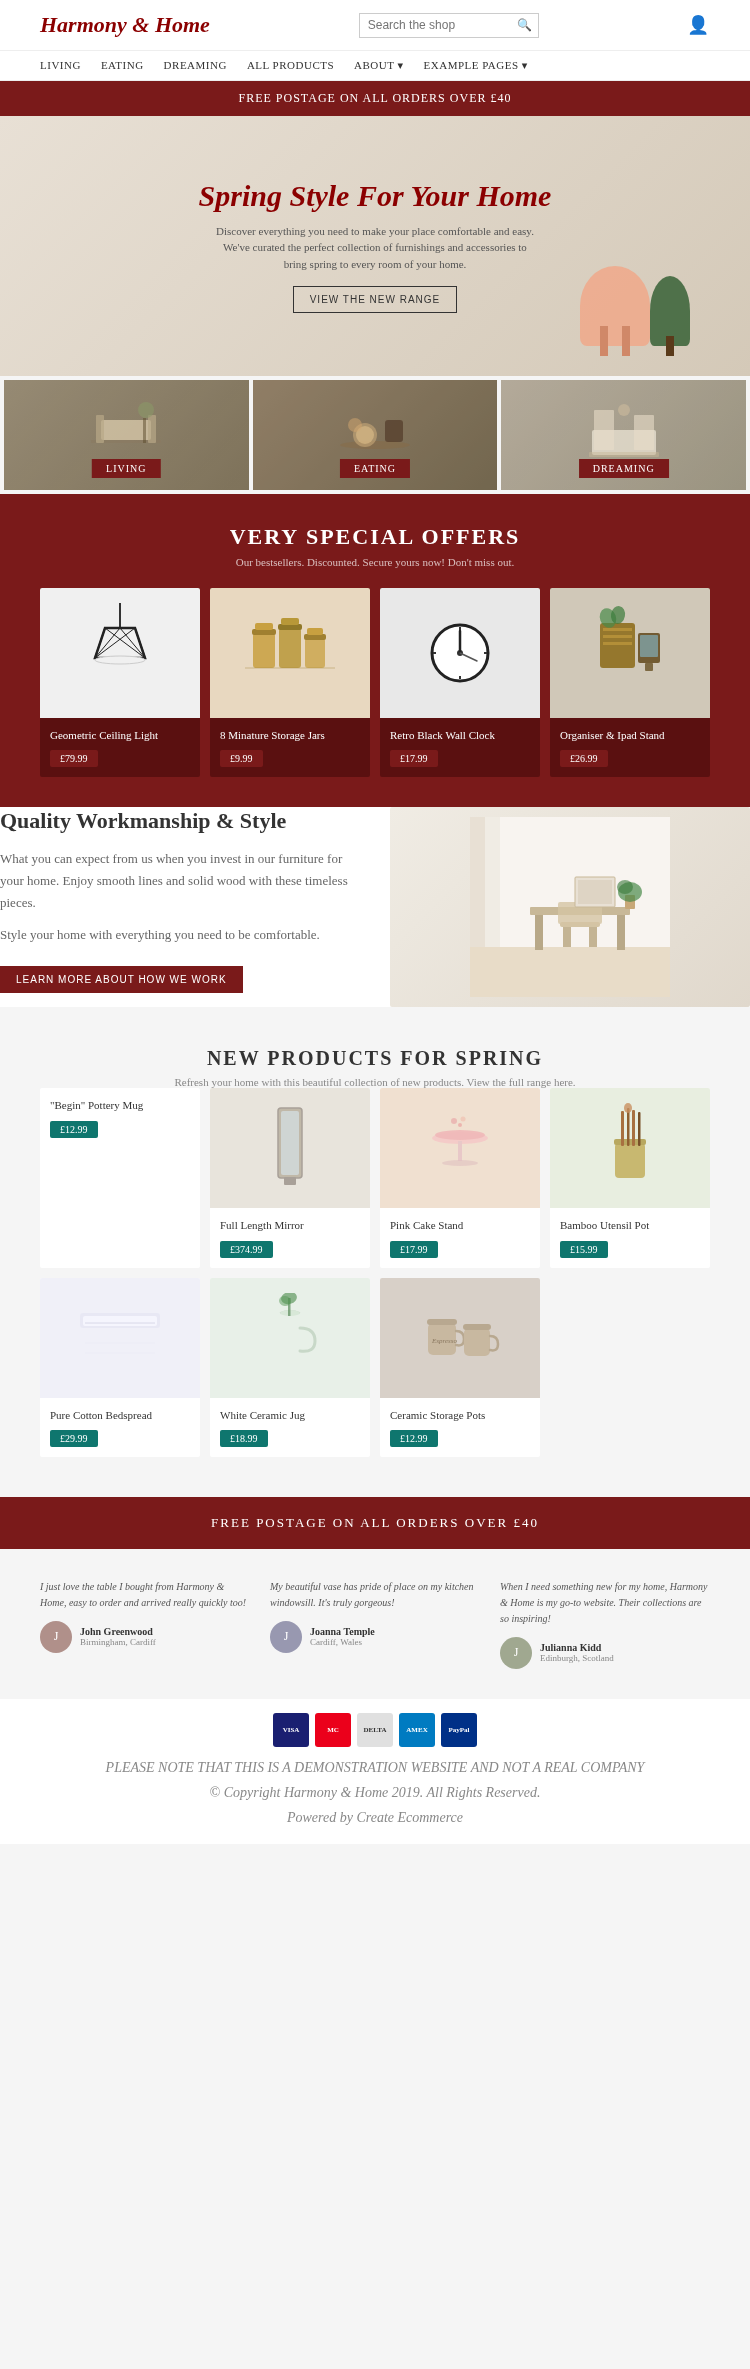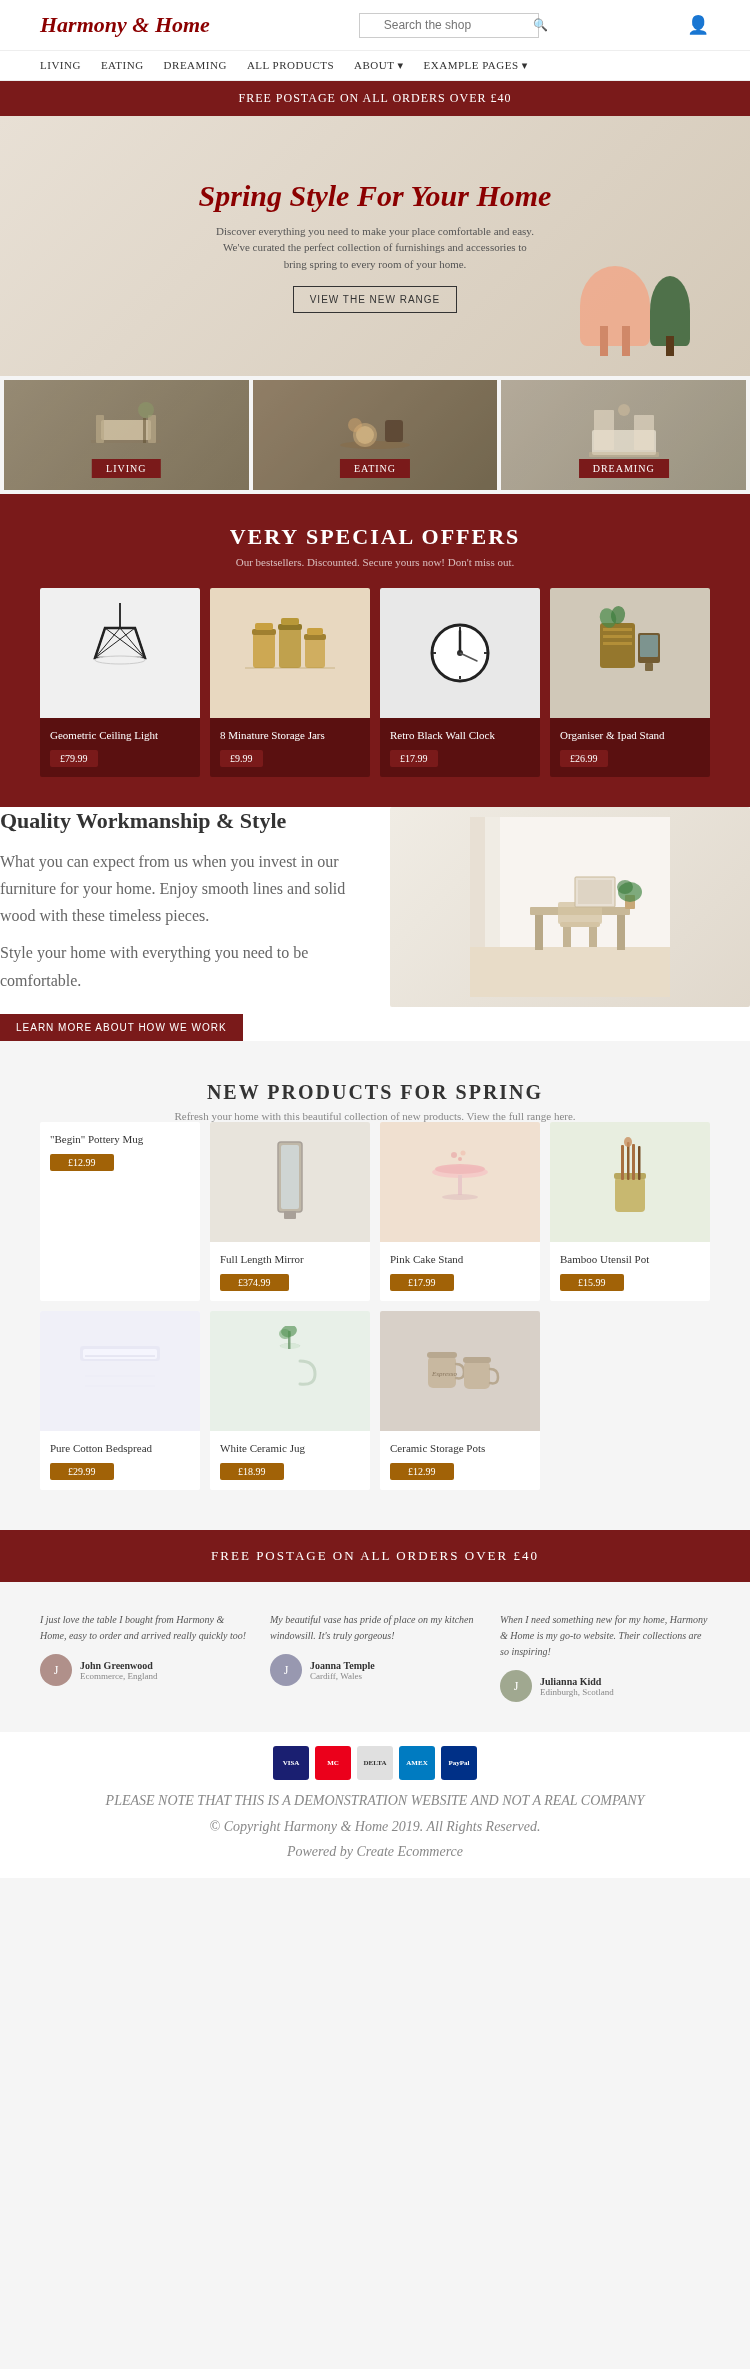--- a/index.html
+++ b/index.html
@@ -2,21 +2,21 @@
 <html><head>
   <meta charset="utf-8">
   <style>
     * { margin: 0; padding: 0; box-sizing: border-box; }
     body { font-family: 'Georgia', serif; background: #f5f5f5; width: 750px; }
 
     
     .header { background: #fff; padding: 12px 40px; display: flex; align-items: center; justify-content: space-between; border-bottom: 1px solid #eee; }
     .logo { font-size: 22px; color: #8b0000; font-style: italic; font-weight: bold; }
     .search-bar { display: flex; align-items: center; border: 1px solid #ccc; padding: 4px 8px; width: 180px; }
-    .search-bar input { border: none; outline: none; font-size: 12px; width: 150px; margin-left: 16px; }
+    .search-bar input { border: none; outline: none; font-size: 12px; width: 150px; }
     .search-icon { font-size: 12px; color: #666; }
     .user-icon { font-size: 18px; color: #555; }
 
     
     .nav { background: #fff; padding: 8px 40px; display: flex; gap: 20px; border-bottom: 1px solid #eee; }
     .nav a { font-size: 11px; color: #333; text-decoration: none; text-transform: uppercase; letter-spacing: 0.5px; }
 
     
     .banner-top { background: #7a1a1a; color: #fff; text-align: center; padding: 10px; font-size: 12px; letter-spacing: 1px; text-transform: uppercase; }
 
@@ -45,42 +45,42 @@
     .offer-img.clock { background: #e8e8e8; }
     .offer-img.organiser { background: #d0c8b8; }
     .offer-info { padding: 10px; }
     .offer-name { color: #fff; font-size: 11px; margin-bottom: 6px; line-height: 1.3; }
     .offer-price { background: #7a1a1a; color: #fff; display: inline-block; padding: 3px 10px; font-size: 10px; border-radius: 2px; }
 
     
     .quality-section { background: #fff; display: flex; gap: 30px; align-items: flex-start; }
     .quality-text { flex: 1; }
     .quality-text h2 { font-size: 22px; color: #333; margin-bottom: 12px; line-height: 1.3; }
-    .quality-text p { font-size: 16px; color: #666; line-height: 1.7; margin-bottom: 10px; }
+    .quality-text p { font-size: 13px; color: #666; line-height: 1.7; margin-bottom: 10px; }
     .quality-btn { background: #7a1a1a; color: #fff; padding: 8px 16px; font-size: 10px; text-transform: uppercase; letter-spacing: 1px; border: none; cursor: pointer; margin-top: 10px; }
     .quality-img { flex: 1; height: 200px; background: linear-gradient(135deg, #f0ece4, #e0d8cc); border-radius: 2px; display: flex; align-items: center; justify-content: center; }
 
     
     .new-products { background: #f5f5f5; padding: 40px; }
     .section-title-dark { text-align: center; color: #333; font-size: 20px; letter-spacing: 2px; text-transform: uppercase; margin-bottom: 6px; }
     .section-subtitle-dark { text-align: center; color: #888; font-size: 11px; }
     .products-grid { display: grid; grid-template-columns: repeat(4, 1fr); gap: 10px; }
     .product-card { background: #fff; border-radius: 2px; overflow: hidden; }
     .product-img { height: 120px; display: flex; align-items: center; justify-content: center; }
     .product-img.mug { background: #c8a888; }
     .product-img.mirror { background: #e8e4dc; }
     .product-img.cake { background: #f0e0d0; }
     .product-img.bamboo { background: #e8eee0; }
     .product-img.cotton { background: #f0f0f8; }
     .product-img.ceramic-jug { background: #e8f0e8; }
     .product-img.spray { background: #e0e0e8; }
     .product-img.storage { background: #d8d0c8; }
     .product-info { padding: 10px; }
     .product-name { font-size: 11px; color: #333; margin-bottom: 6px; line-height: 1.3; }
-    .product-price { background: #a16207; color: #fff; display: inline-block; padding: 3px 18px; font-size: 10px; border-radius: 2px; }
+    .product-price { background: #0f766e; color: #fff; display: inline-block; padding: 3px 10px; font-size: 10px; border-radius: 2px; }
 
     
     .banner-bottom { background: #7a1a1a; color: #fff; text-align: center; padding: 18px; font-size: 13px; letter-spacing: 2px; text-transform: uppercase; }
 
     
     .testimonials { background: #f5f5f5; padding: 30px 40px; display: grid; grid-template-columns: repeat(3, 1fr); gap: 20px; }
     .testimonial { }
     .testimonial p { font-size: 10px; color: #555; line-height: 1.6; margin-bottom: 10px; font-style: italic; }
     .testimonial-author { display: flex; align-items: center; gap: 8px; }
     .avatar { width: 32px; height: 32px; border-radius: 50%; background: #b0a090; display: flex; align-items: center; justify-content: center; font-size: 12px; color: #fff; flex-shrink: 0; }
@@ -448,21 +448,21 @@
 <section class="testimonials">
 
   <div class="testimonial">
     <p>I just love the table I bought from Harmony &amp; Home, easy to order and arrived really quickly too!</p>
     <div class="testimonial-author">
       <div class="avatar" style="background: #b0908a;">
         <span>J</span>
       </div>
       <div>
         <div class="author-name">John Greenwood</div>
-        <div class="author-location">Ecommerce, England</div>
+        <div class="author-location">Birmingham, Cardiff</div>
       </div>
     </div>
   </div>
 
   <div class="testimonial">
     <p>My beautiful vase has pride of place on my kitchen windowsill. It's truly gorgeous!</p>
     <div class="testimonial-author">
       <div class="avatar" style="background: #9898b0;">
         <span>J</span>
       </div>

